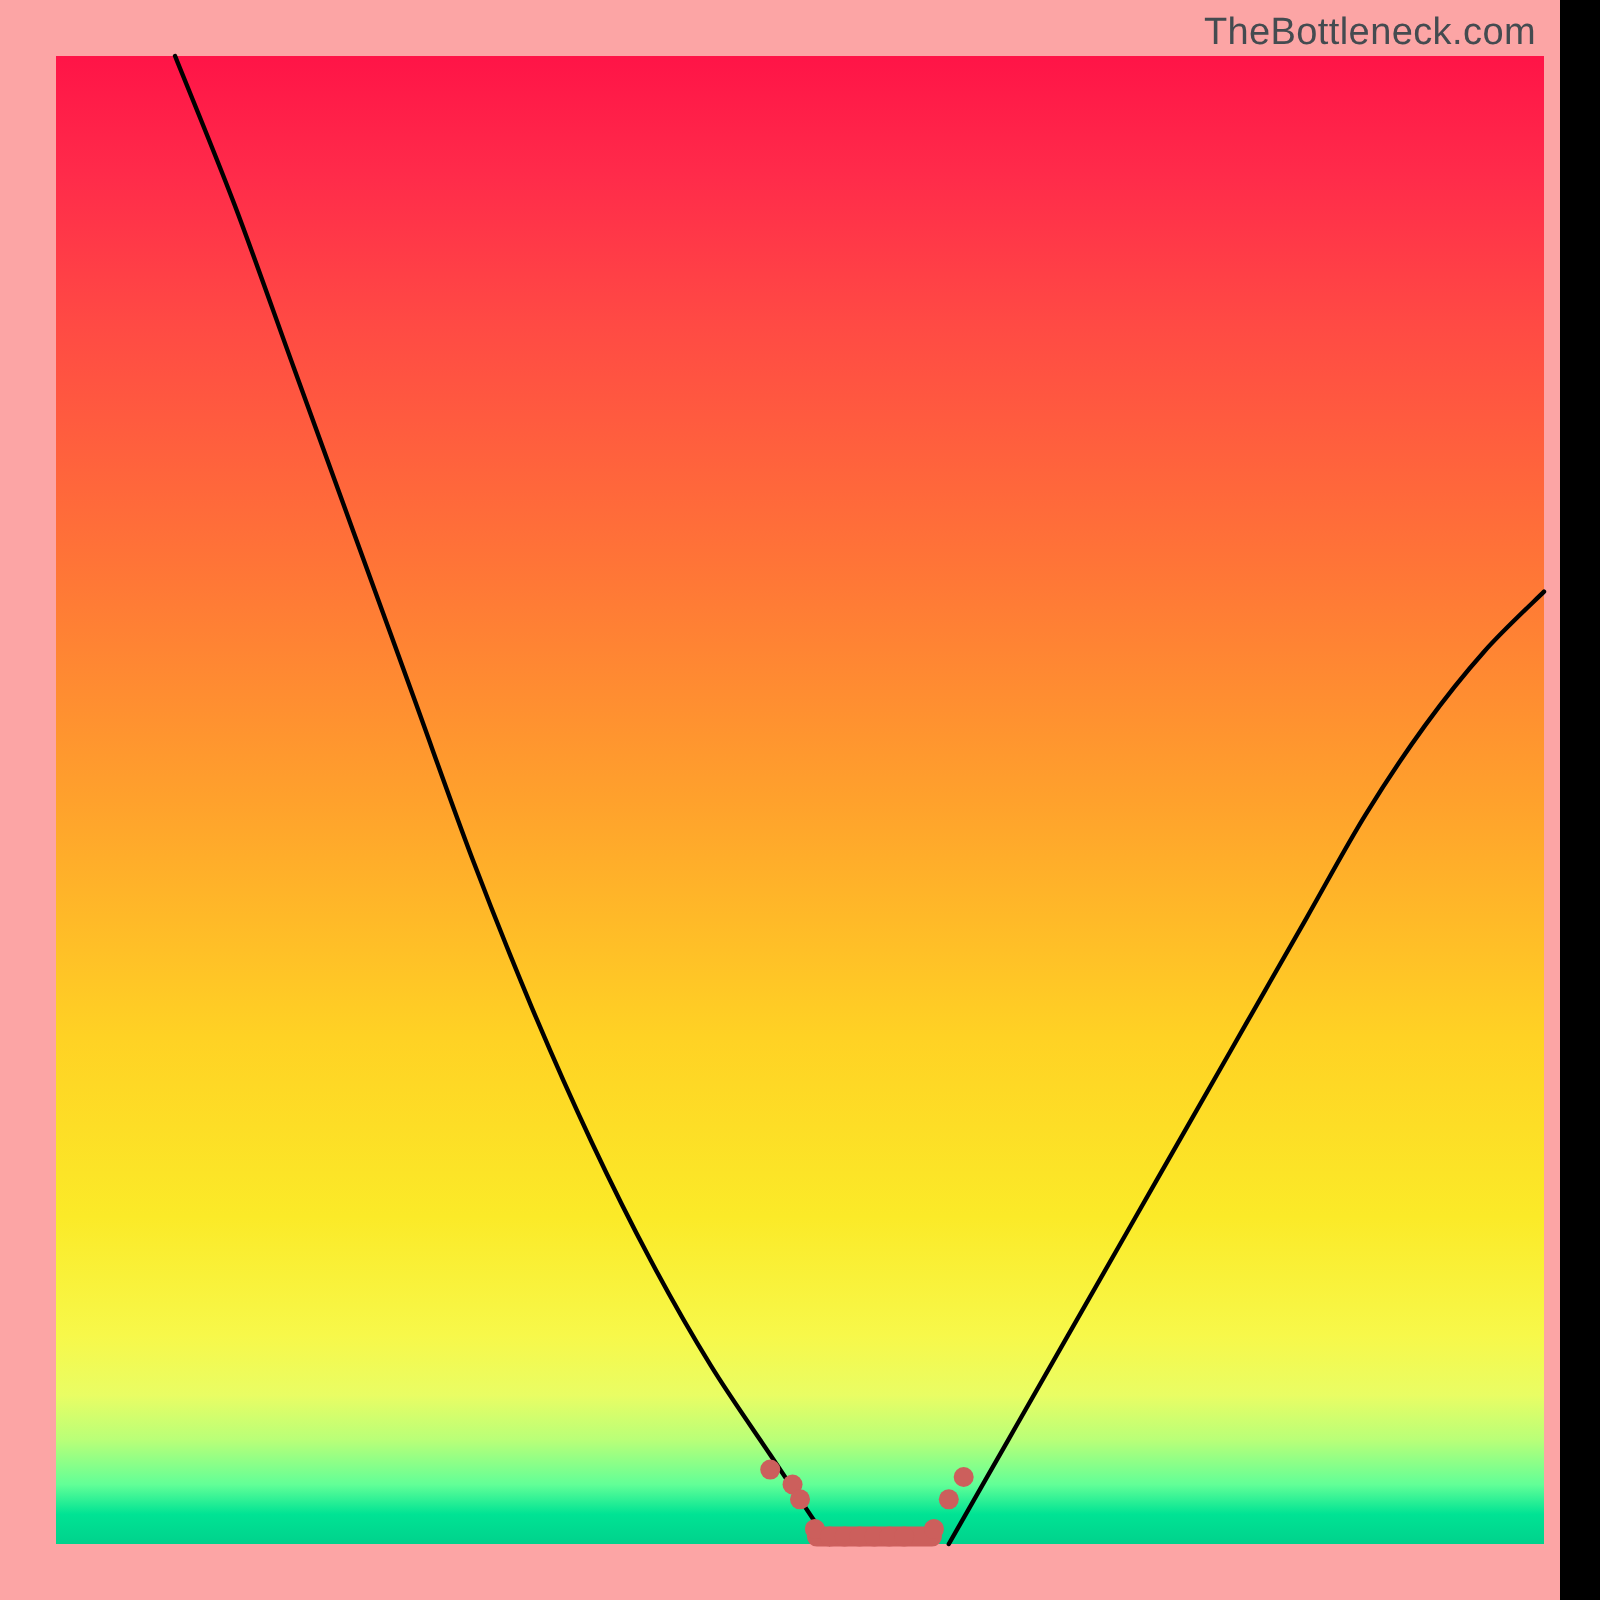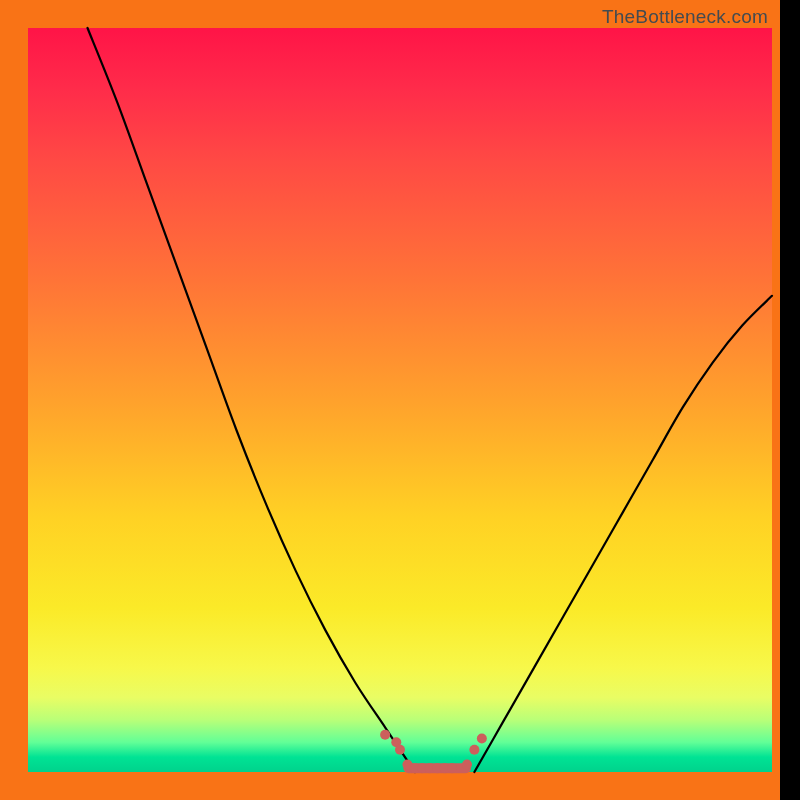--- a/index.html
+++ b/index.html
@@ -8,21 +8,21 @@
     width: 800px;
     height: 800px;
     overflow: hidden;
     background: #000;
     font-family: Arial, Helvetica, sans-serif;
   }
   .frame {
     position: relative;
     width: 780px;
     height: 800px;
-    background: #f97316;
+    background: #fca5a5;
   }
   .plot-area {
     position: absolute;
     left: 28px;
     top: 28px;
     width: 744px;
     height: 744px;
     
     background: linear-gradient(
       to bottom,

